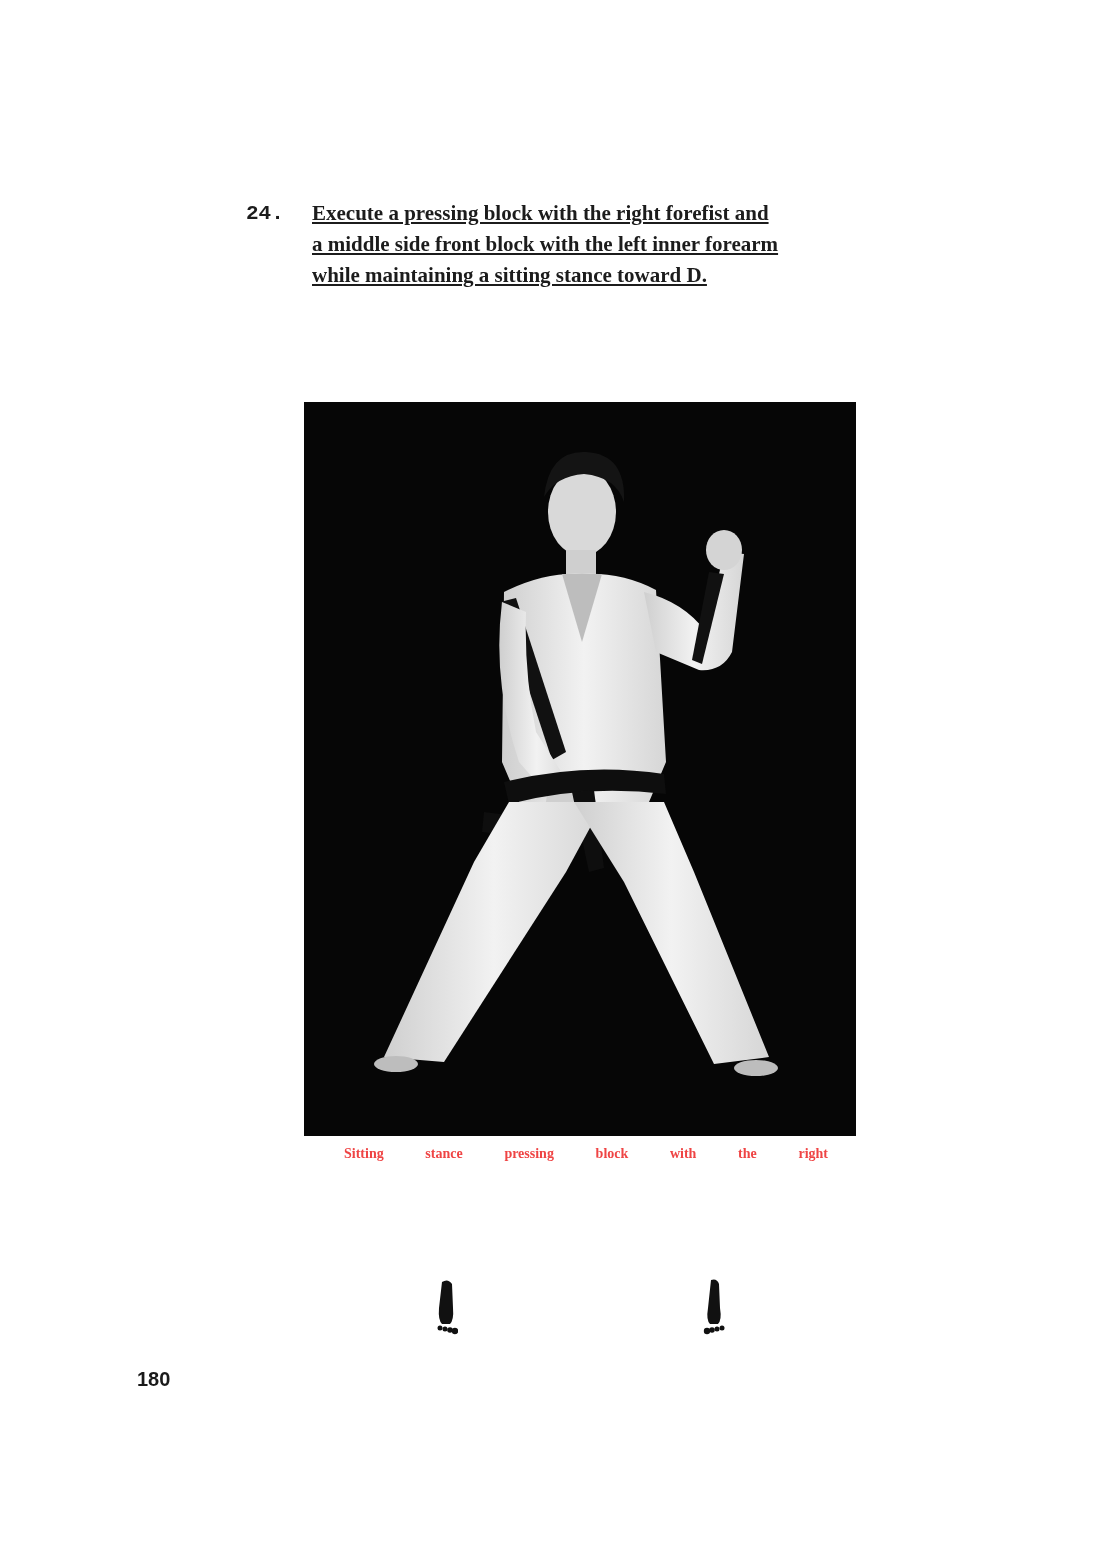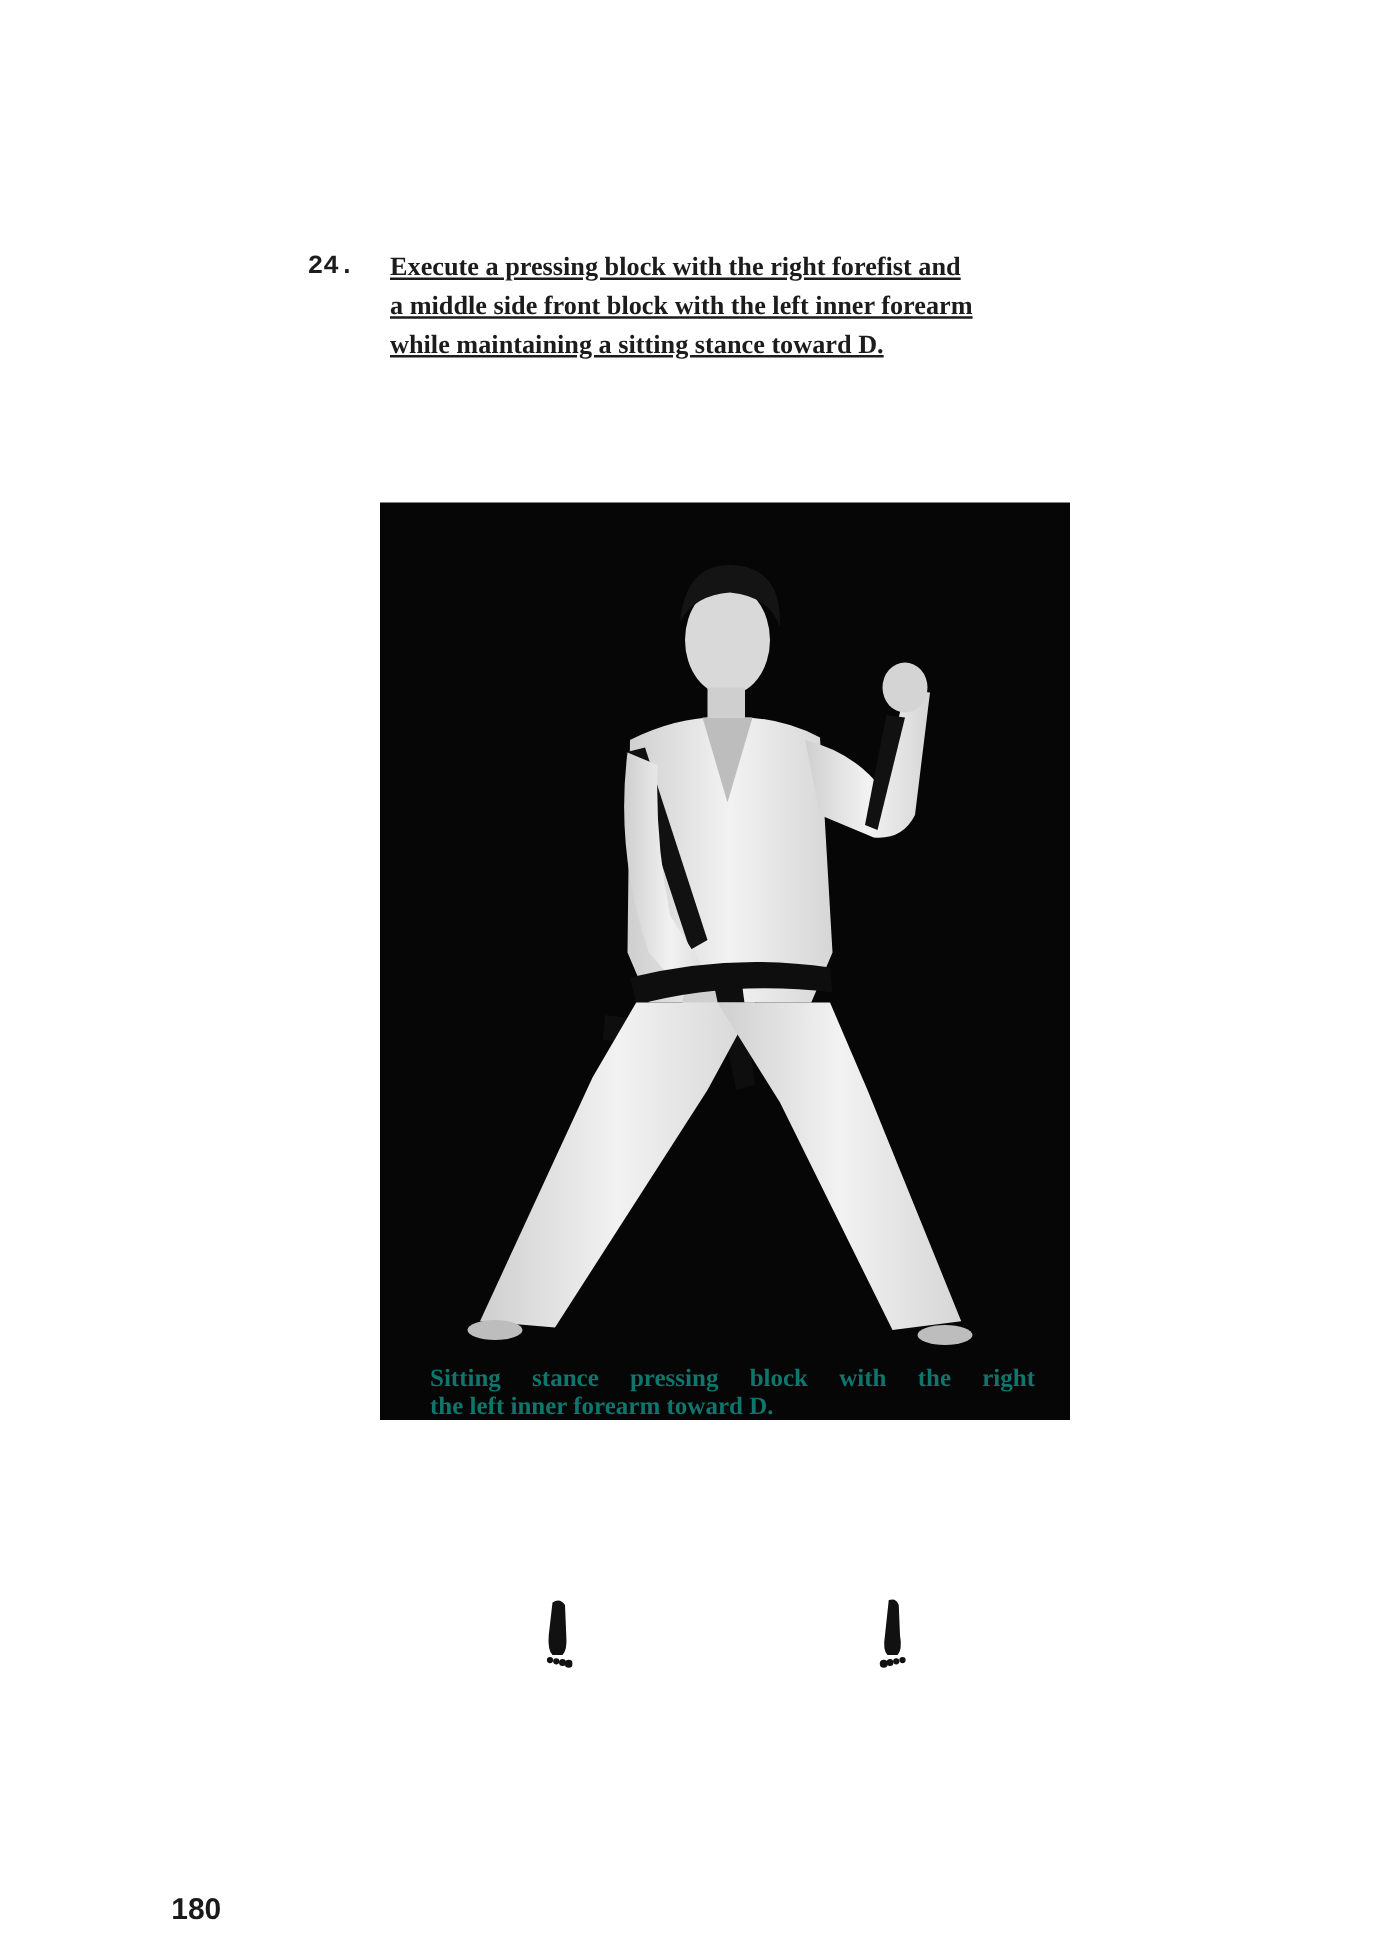--- a/index.html
+++ b/index.html
@@ -51,51 +51,51 @@
       overflow: hidden;
     }
     .photo svg {
       position: absolute;
       left: 0;
       top: 0;
     }
     .caption {
       position: absolute;
       left: 344px;
-      top: 1092px;
+      top: 1143px;
       width: 484px;
       font-family: "Liberation Serif", "DejaVu Serif", serif;
       font-weight: bold;
-      font-size: 20px;
+      font-size: 14px;
       line-height: 22px;
-      color: #0f766e;
+      color: #ef4444;
     }
     .caption .line {
       display: block;
       text-align: justify;
       text-align-last: justify;
     }
     .caption .line.last {
       text-align-last: left;
     }
     .foot {
       position: absolute;
       top: 1278px;
       width: 22px;
       height: 60px;
     }
     .foot-left { left: 436px; }
     .foot-right { left: 703px; }
     .page-number {
       position: absolute;
       left: 137px;
-      top: 1514px;
+      top: 1368px;
       font-family: "Liberation Sans", "DejaVu Sans", sans-serif;
       font-weight: bold;
-      font-size: 24px;
+      font-size: 20px;
       color: #1a1a1a;
     }
   </style>
 </head>
 <body>
 
 <div class="step">
   <span class="step-num">24.</span>
   <span class="step-text">Execute a pressing block with the right forefist and
 a middle side front block with the left inner forearm
@@ -139,21 +139,20 @@
     <path d="M205 400 L300 400 L262 470 L140 660 L80 655 L170 460 Z" fill="url(#gi)"></path>
     <path d="M270 400 L360 400 L390 470 L465 655 L410 662 L320 480 Z" fill="url(#gi)"></path>
 
     <ellipse cx="92" cy="662" rx="22" ry="8" fill="#bdbdbd"></ellipse>
     <ellipse cx="452" cy="666" rx="22" ry="8" fill="#bdbdbd"></ellipse>
   </svg>
 </div>
 
 <div class="caption">
   <span class="line">Sitting stance pressing block with the right</span>
-  <span class="line last">the left inner forearm toward D.</span>
 </div>
 
 <div class="foot foot-left">
   <svg width="22" height="60" viewBox="0 0 22 60">
     <path d="M6 4 Q12 0 16 6 L17 30 Q18 42 14 46 L6 46 Q2 42 3 30 Z" fill="#111"></path>
     <circle cx="4" cy="50" r="2.5" fill="#111"></circle>
     <circle cx="9" cy="51" r="2.5" fill="#111"></circle>
     <circle cx="14" cy="52" r="2.8" fill="#111"></circle>
     <circle cx="19" cy="53" r="3.2" fill="#111"></circle>
   </svg>

